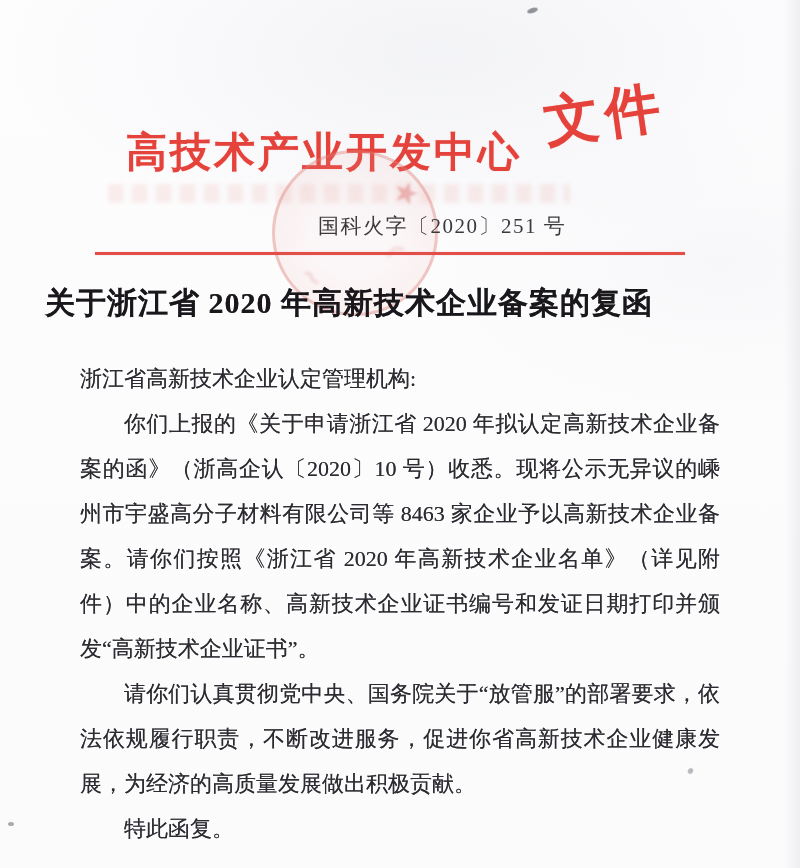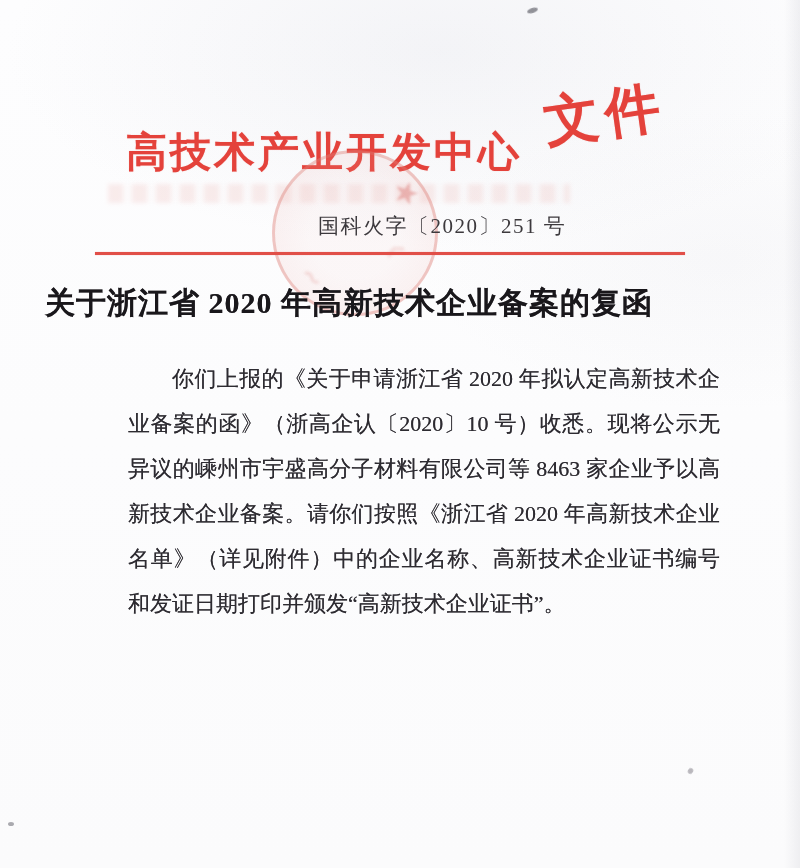--- a/index.html
+++ b/index.html
@@ -88,21 +88,21 @@
     text-shadow: 0 0 0.5px rgba(25,23,27,0.7);
   }
   
   .body-text {
     position:absolute; left:80px; top:356px; width:640px;
     font-size:22px; line-height:45px; color:#2d2b31;
     text-align:justify;
     text-shadow: 0 0 0.4px rgba(45,43,49,0.75);
   }
   .body-text p { margin:0; }
-  .body-text .para { text-indent:2em;margin-left:48px; }
+  .body-text .para { text-indent:2em; }
   
   .speck-a {
     position:absolute; left:527px; top:8px; width:11px; height:5px;
     background:rgba(62,62,72,0.55); border-radius:50%;
     transform:rotate(-18deg); filter:blur(0.6px);
   }
   .speck-b {
     position:absolute; left:8px; top:822px; width:6px; height:4px;
     background:rgba(72,72,82,0.45); border-radius:50%; filter:blur(0.5px);
   }
@@ -130,20 +130,23 @@
     <span class="stamp-mark-c">〜</span>
   </div>
 
   <div class="doc-number">国科火字〔2020〕251 号</div>
 
   <div class="red-divider"></div>
 
   <h1 class="title">关于浙江省 2020 年高新技术企业备案的复函</h1>
 
   <div class="body-text">
+    <p class="salutation">浙江省高新技术企业认定管理机构:</p>
     <p class="para">你们上报的《关于申请浙江省 2020 年拟认定高新技术企业备案的函》（浙高企认〔2020〕10 号）收悉。现将公示无异议的嵊州市宇盛高分子材料有限公司等 8463 家企业予以高新技术企业备案。请你们按照《浙江省 2020 年高新技术企业名单》（详见附件）中的企业名称、高新技术企业证书编号和发证日期打印并颁发“高新技术企业证书”。</p>
+    <p class="para">请你们认真贯彻党中央、国务院关于“放管服”的部署要求，依法依规履行职责，不断改进服务，促进你省高新技术企业健康发展，为经济的高质量发展做出积极贡献。</p>
+    <p class="para">特此函复。</p>
   </div>
 
   <div class="speck-a"></div>
   <div class="speck-b"></div>
   <div class="speck-c"></div>
 
 </div>
 
 </body></html>

